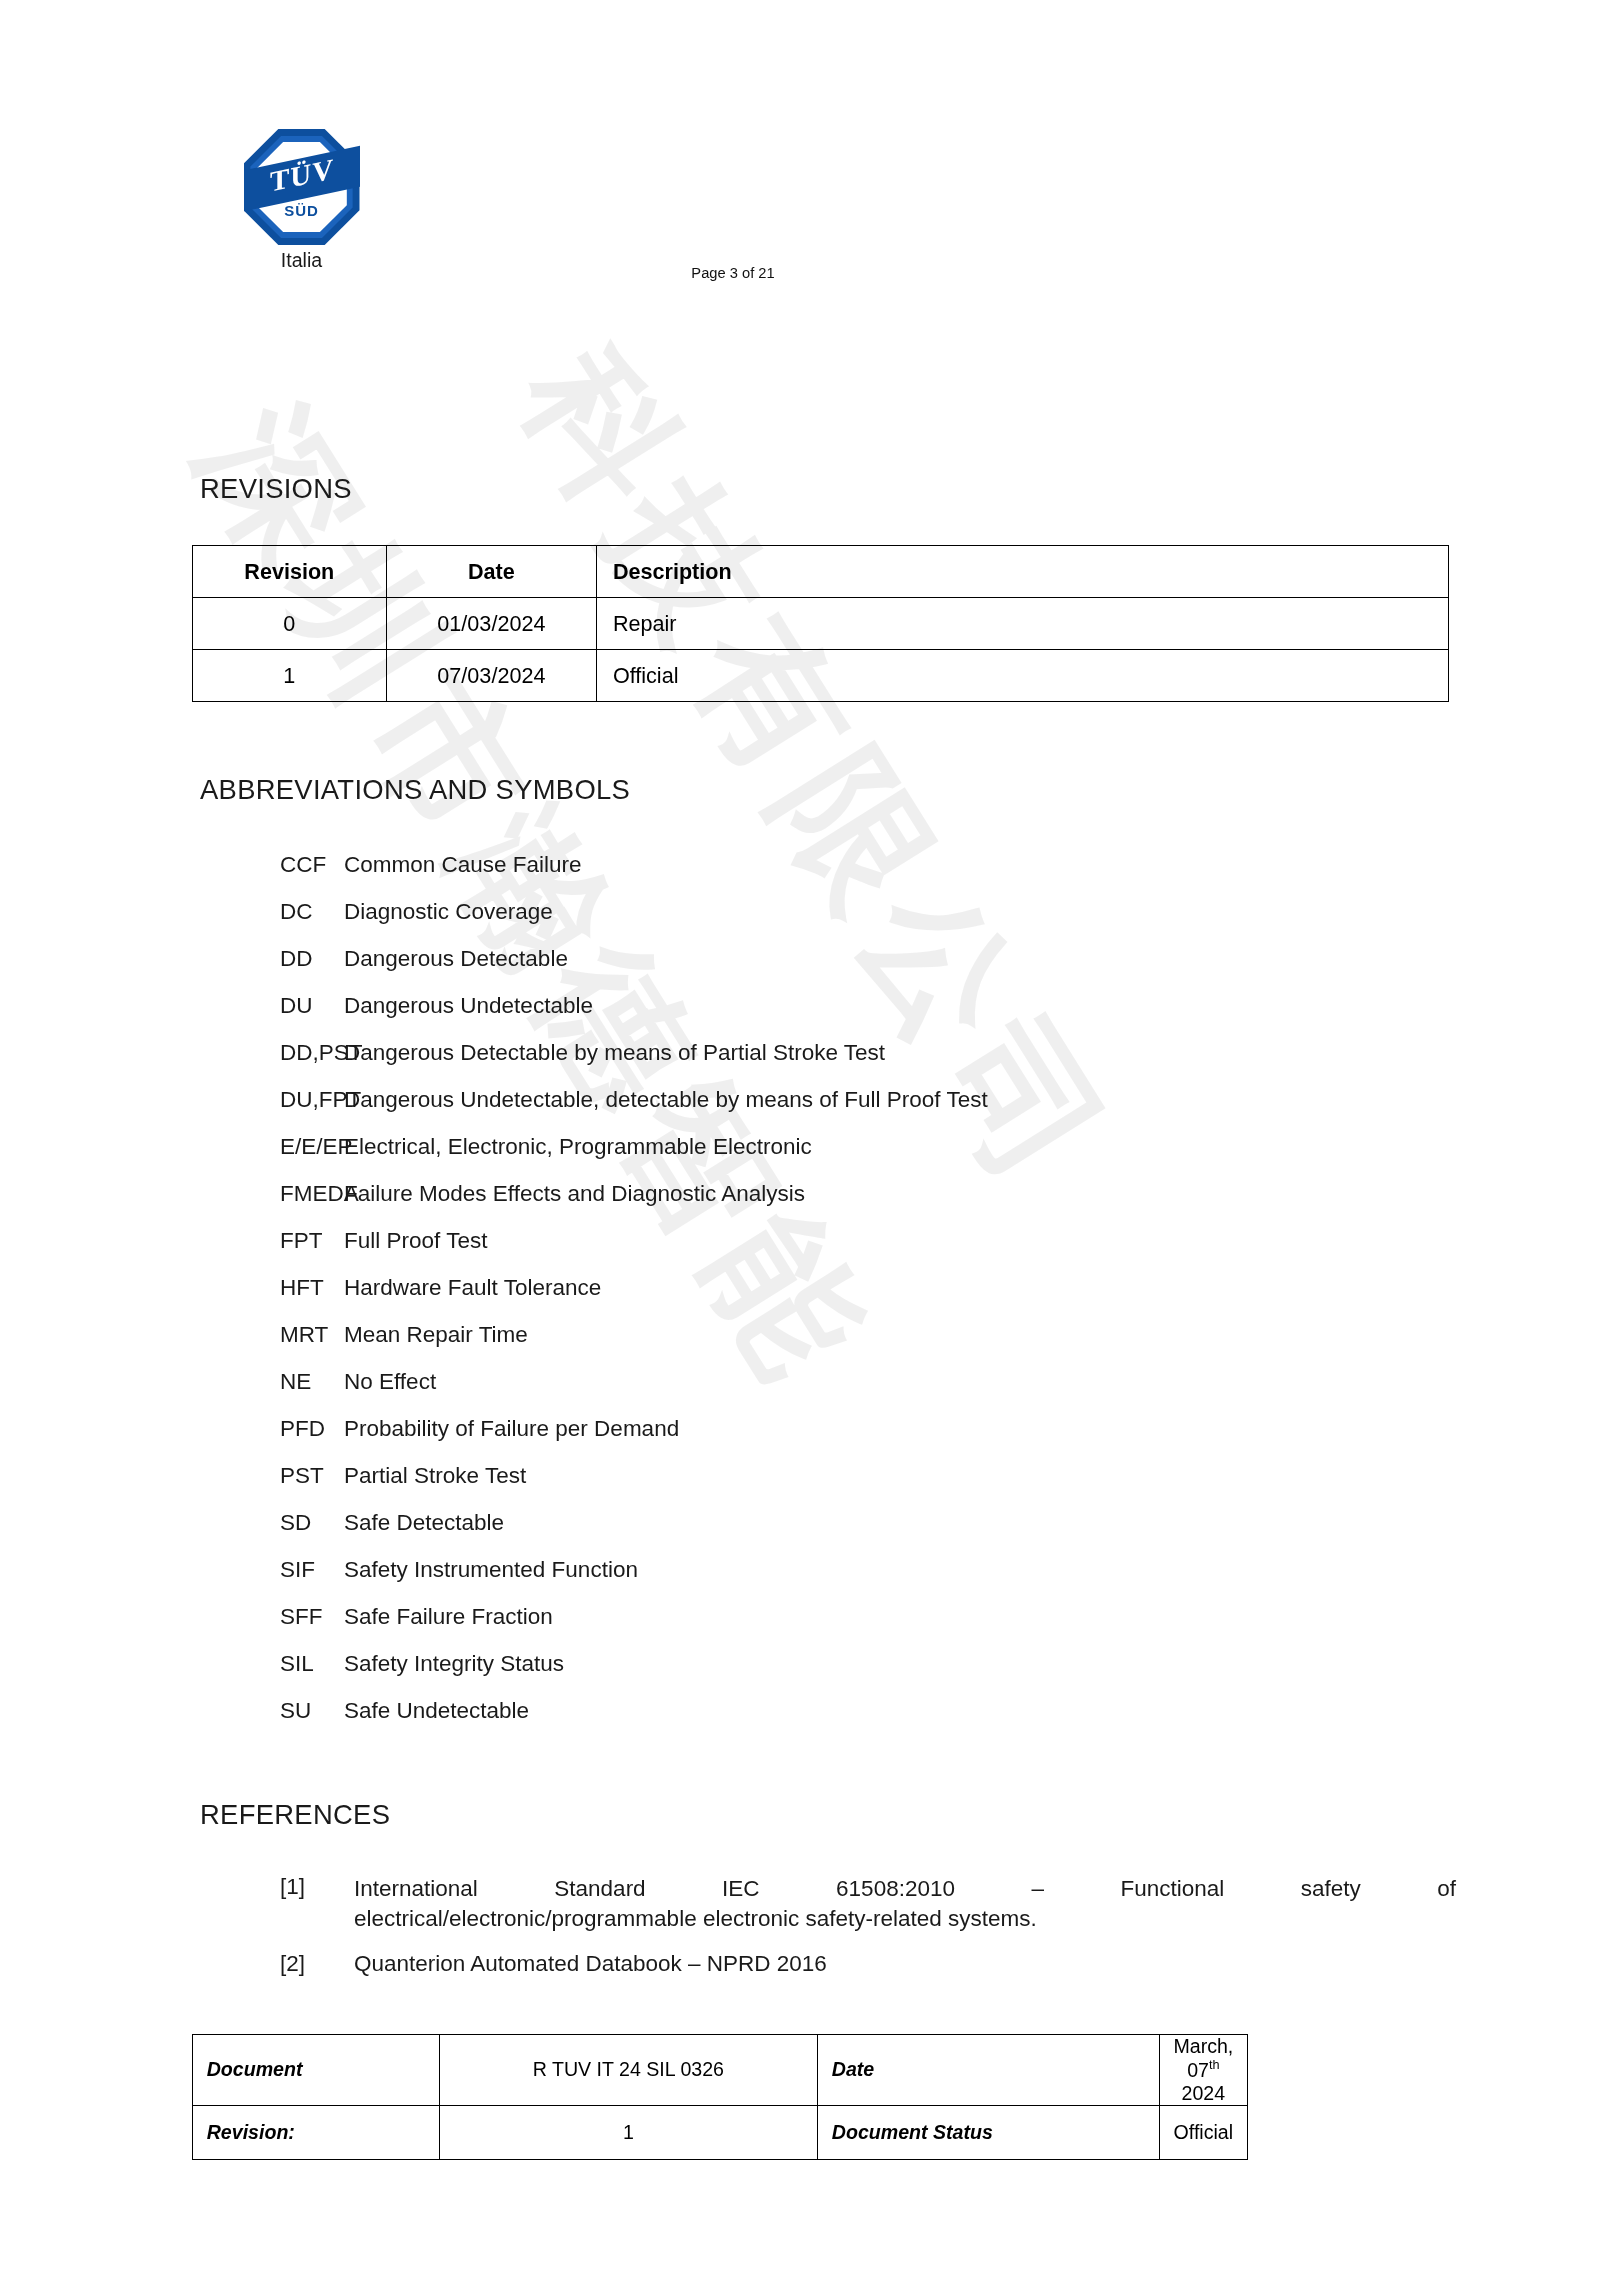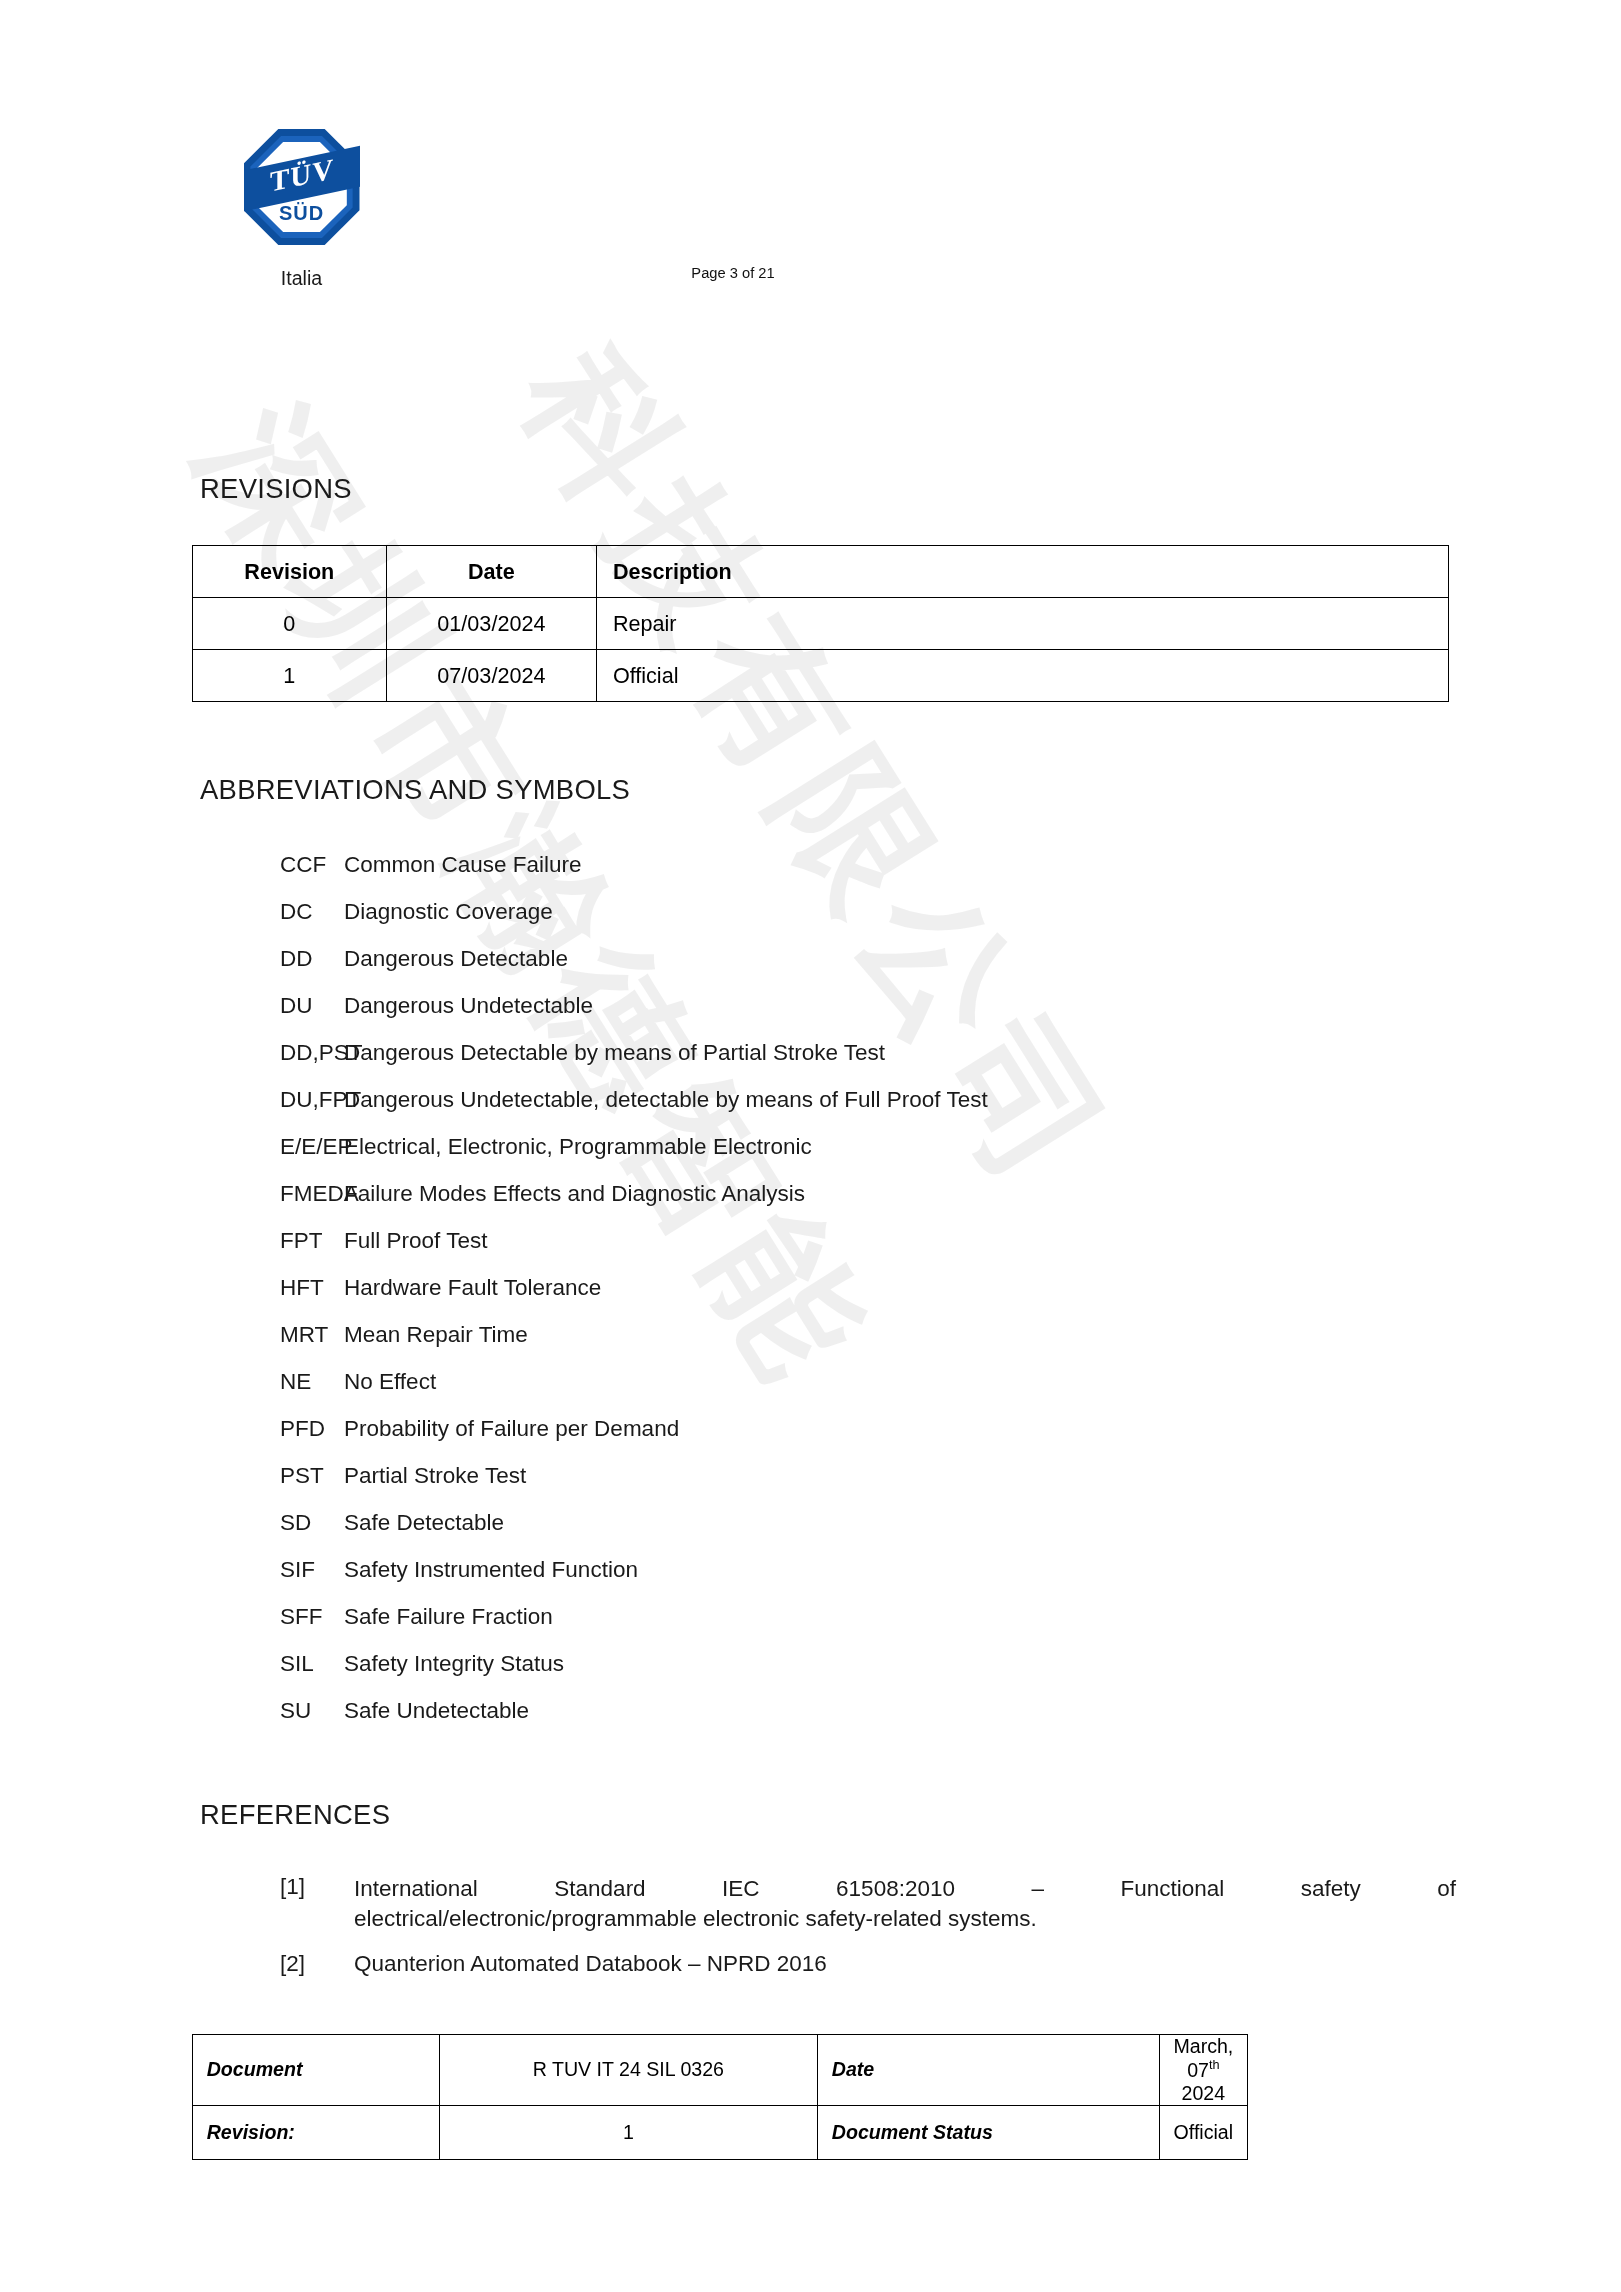--- a/index.html
+++ b/index.html
@@ -99,25 +99,25 @@
     transform: skewY(-12deg);
   }
   .oct-label-sud {
     position: absolute;
     left: 0; right: 0;
     top: 73px;
     text-align: center;
     color: #0d4f9e;
     font-family: "Liberation Sans", sans-serif;
     font-weight: bold;
-    font-size: 20px;
+    font-size: 15px;
     letter-spacing: 1px;
   }
   .logo-caption {
-    margin-top: 22px;
+    margin-top: 4px;
     font-size: 19.6px;
     color: #1a1a1a;
   }
 
   .page-number {
     position: absolute;
     left: 0;
     top: 265px;
     width: 1466px;
     text-align: center;

